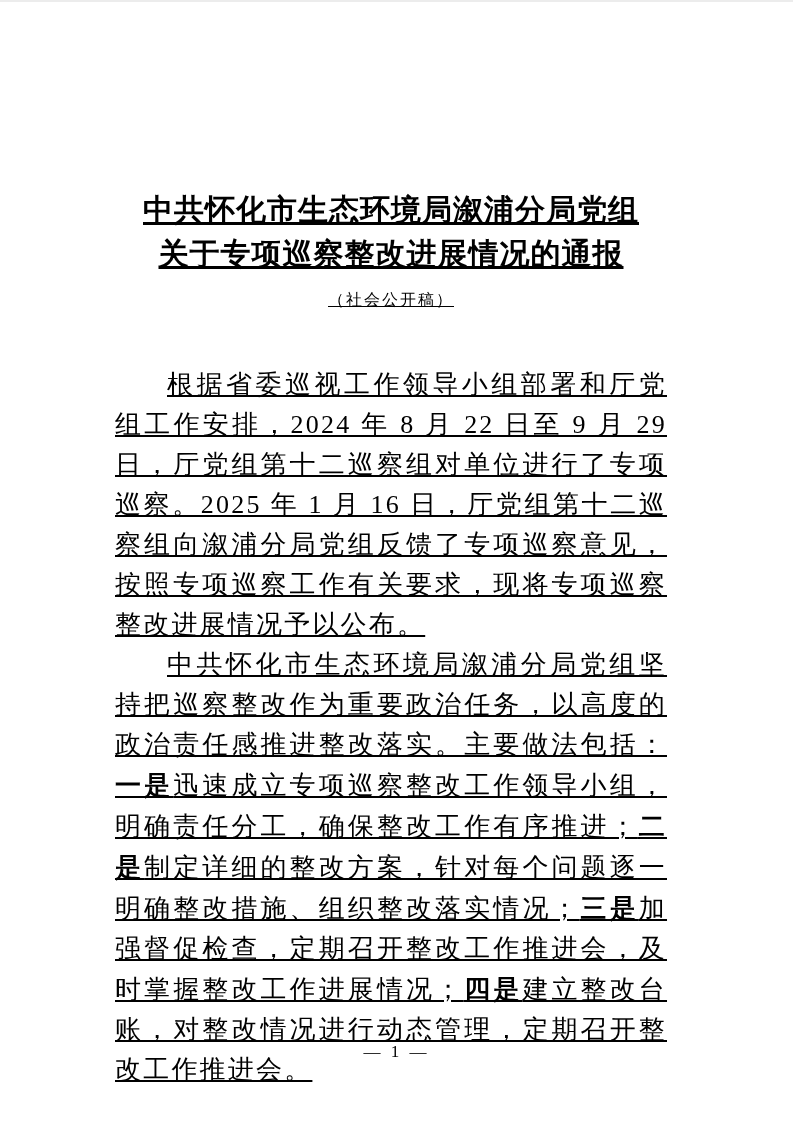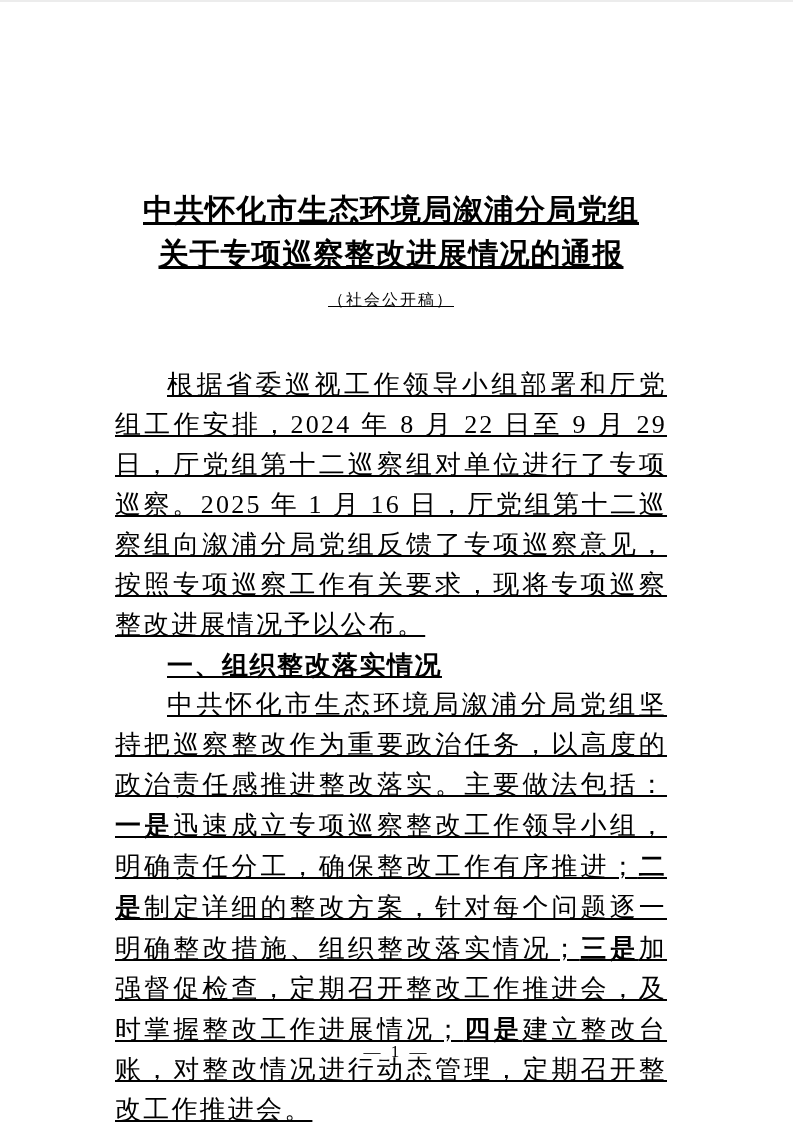--- a/index.html
+++ b/index.html
@@ -85,21 +85,20 @@
 
     <div class="title-block">
       <div class="title-line">中共怀化市生态环境局溆浦分局党组</div>
       <div class="title-line">关于专项巡察整改进展情况的通报</div>
       <div class="subtitle">（社会公开稿）</div>
     </div>
 
     <div class="body-text">
       <p>根据省委巡视工作领导小组部署和厅党组工作安排，2024 年 8 月 22 日至 9 月 29 日，厅党组第十二巡察组对单位进行了专项巡察。2025 年 1 月 16 日，厅党组第十二巡察组向溆浦分局党组反馈了专项巡察意见，按照专项巡察工作有关要求，现将专项巡察整改进展情况予以公布。</p>
 
-      <p class="section-heading">一、组织整改落实情况</p>
 
       <p>
         <span>中共怀化市生态环境局溆浦分局党组坚持把巡察整改作为重要政治任务，以高度的政治责任感推进整改落实。主要做法包括：</span><span class="b">一是</span><span>迅速成立专项巡察整改工作领导小组，明确责任分工，确保整改工作有序推进；</span><span class="b">二是</span><span>制定详细的整改方案，针对每个问题逐一明确整改措施、组织整改落实情况；</span><span class="b">三是</span><span>加强督促检查，定期召开整改工作推进会，及时掌握整改工作进展情况；</span><span class="b">四是</span><span>建立整改台账，对整改情况进行动态管理，定期召开整改工作推进会。</span>
       </p>
     </div>
 
   </div>
 
   <div class="footer">— 1 —</div>
 </div>

